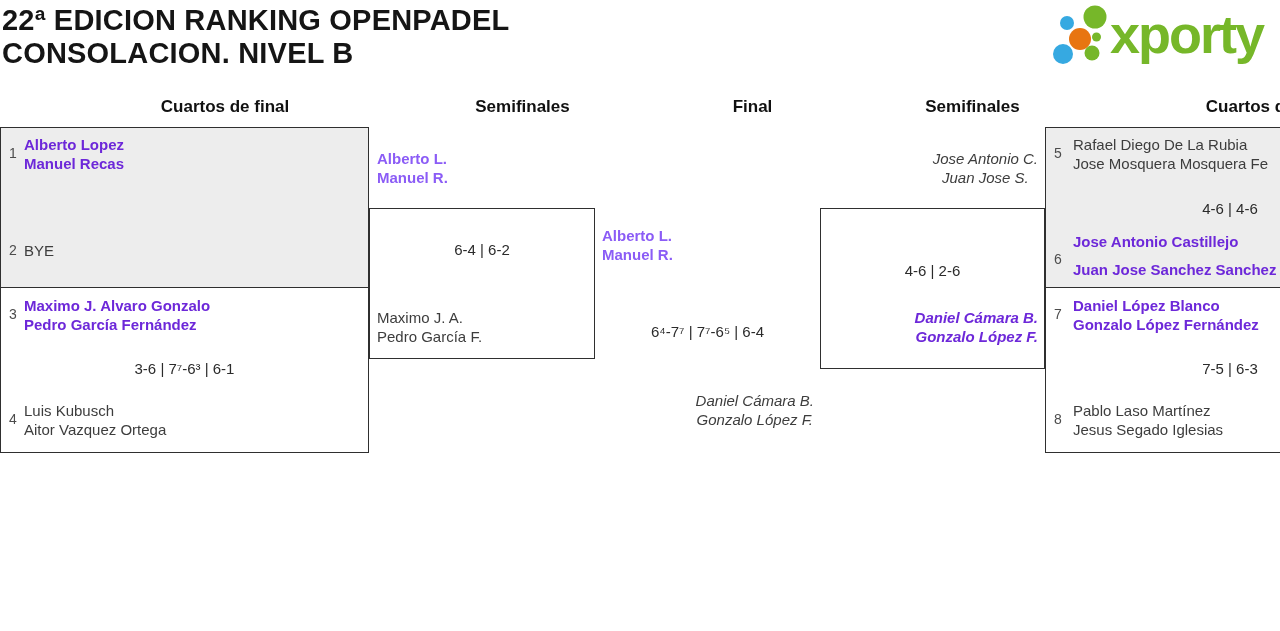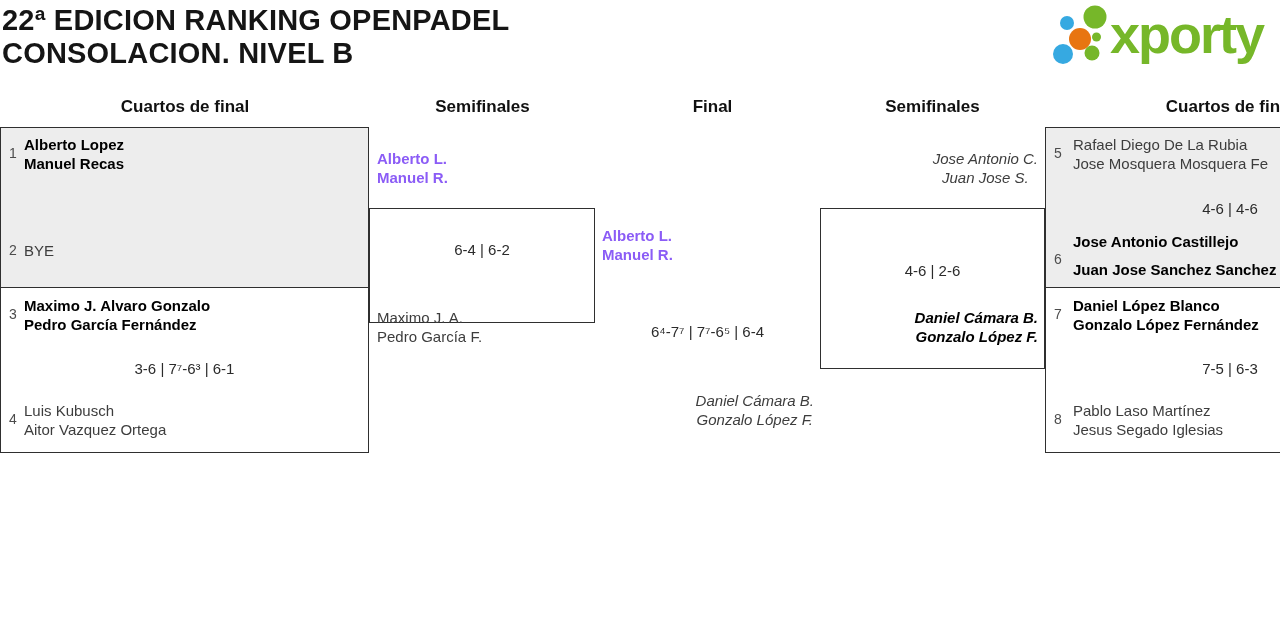--- a/index.html
+++ b/index.html
@@ -6,29 +6,29 @@
   html,body { background:#fff; }
   body { font-family:"Liberation Sans","DejaVu Sans",sans-serif; }
   #screen { position:relative; width:1280px; height:631px; background:#ffffff; overflow:hidden;padding-left:16px; }
   .abs { position:absolute; }
 
   .title { left:2px; top:4px; font-size:29px; line-height:33px; font-weight:700; color:#151515; letter-spacing:0.2px; white-space:nowrap; }
 
   .logo { right:0; top:2px; }
   .logo-text { font-family:"Liberation Sans","DejaVu Sans",sans-serif; font-weight:700; font-size:54px; letter-spacing:-2px; }
 
-  .round-label { top:96px; font-size:17px; line-height:22px; font-weight:700; color:#111; text-align:center; white-space:nowrap; }
+  .round-label { top:96px; font-size:17px; line-height:22px; font-weight:700; color:#111; text-align:center; white-space:nowrap;margin-left:40px; }
 
   .box { position:absolute; background:#fff; border:1px solid #2f2f2f; }
   .box.shaded { background:#ededed; }
   .box.no-top { border-top:none; }
 
   .seed { position:absolute; left:4px; width:16px; text-align:center; font-size:14px; line-height:19px; color:#4c4c4c; }
   .name { position:absolute; font-size:15px; line-height:19px; white-space:nowrap; color:#3d3d3d; font-weight:400; }
-  .name.winner { font-weight:700; color:#000000; }
+  .name.winner { font-weight:700; color:#6d28d9; }
   .score { position:absolute; left:0; right:0; text-align:center; font-size:15px; line-height:19px; color:#2b2b2b; white-space:nowrap; }
 
   .float-names { position:absolute; font-size:15px; line-height:19px; white-space:nowrap; }
   .float-names.winner div { font-weight:700; color:#8b5cf6; }
   .float-names.loser div { font-weight:400; color:#3d3d3d; }
   .ra { text-align:center;font-style:italic; }
 </style>
 </head>
 <body>
 
@@ -66,21 +66,21 @@
   <div class="box no-top" style="left:0;top:288px;width:369px;height:165px;">
     <div class="seed" style="top:17px;">3</div>
     <div class="name winner" style="left:23px;top:8px;">Maximo J. Alvaro Gonzalo</div>
     <div class="name winner" style="left:23px;top:27px;">Pedro García Fernández</div>
     <div class="score" style="top:71px;">3-6 | 7⁷-6³ | 6-1</div>
     <div class="seed" style="top:122px;">4</div>
     <div class="name" style="left:23px;top:113px;">Luis Kubusch</div>
     <div class="name" style="left:23px;top:132px;">Aitor Vazquez Ortega</div>
   </div>
 
-  <div class="box" style="left:369px;top:208px;width:226px;height:115px;">
+  <div class="box" style="left:369px;top:208px;width:226px;height:151px;">
     <div class="score" style="top:31px;">6-4 | 6-2</div>
     <div class="name" style="left:7px;top:99px;">Maximo J. A.</div>
     <div class="name" style="left:7px;top:118px;">Pedro García F.</div>
   </div>
 
   <div class="float-names winner" style="left:377px;top:149px;">
     <div>Alberto L.</div>
     <div>Manuel R.</div>
   </div>
 

